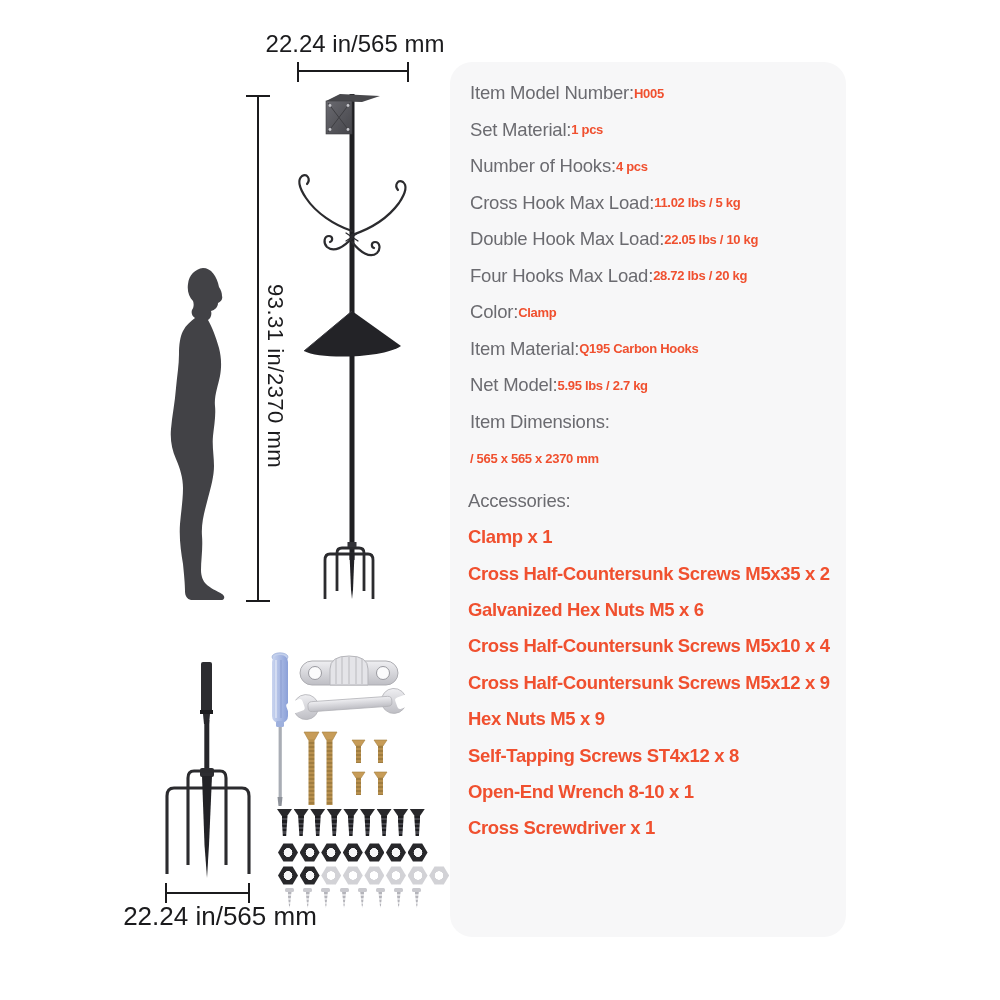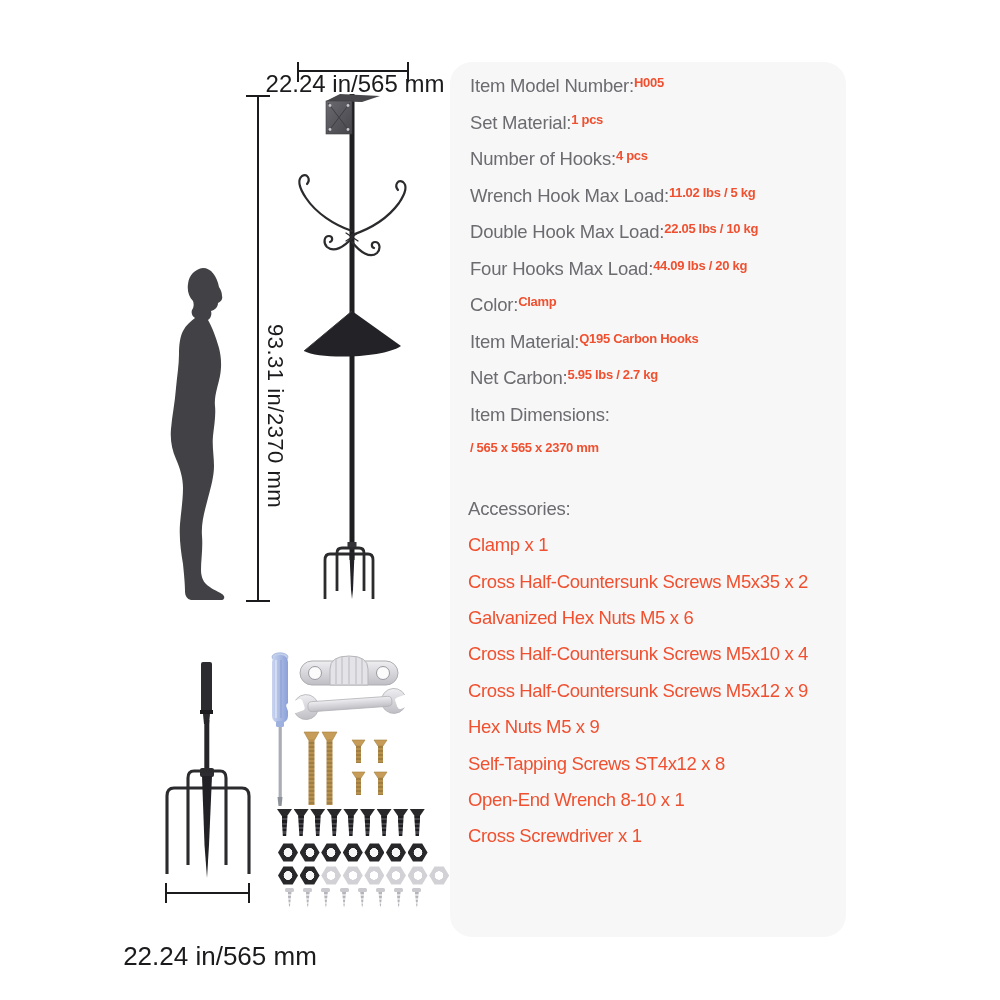--- a/index.html
+++ b/index.html
@@ -6,30 +6,30 @@
   .stage{
     position:relative;width:1000px;height:1000px;background:#fff;overflow:hidden;
     font-family:"Liberation Sans",sans-serif;
   }
   
   .spec-card{
     position:absolute;left:450px;top:62px;width:396px;height:875px;
     background:var(--card,#F7F7F8);border-radius:22px;
   }
   .spec-list{padding:13px 0 0 20px;}
-  .spec-row{height:36.5px;display:flex;white-space:nowrap;}
+  .spec-row{height:36.5px;display:flex;align-items:center;white-space:nowrap;}
   .spec-label{font-size:18.5px;color:var(--label,#6B6B70);letter-spacing:-0.2px;}
   .spec-value{font-size:13px;font-weight:bold;color:var(--accent,#F0502F);letter-spacing:-0.3px;}
-  .acc-heading{height:36.5px;margin-top:14px;padding-left:18px;display:flex;align-items:center;
+  .acc-heading{height:36.5px;margin-top:6px;padding-left:18px;display:flex;align-items:center;
     font-size:18.5px;color:var(--label,#6B6B70);letter-spacing:-0.2px;}
   .acc-row{height:36.4px;padding-left:18px;display:flex;align-items:center;white-space:nowrap;
-    font-size:18.5px;font-weight:normal;color:var(--accent,#F0502F);letter-spacing:-0.35px;}
+    font-size:18.5px;font-weight:bold;color:var(--accent,#F0502F);letter-spacing:-0.35px;}
   
   .dimline{position:absolute;background:var(--dim,#1B1B1D);}
-  .dim-text{position:absolute;color:var(--dim,#1B1B1D);margin-top:40px;}
+  .dim-text{position:absolute;color:var(--dim,#1B1B1D);}
   .dim-top{left:255px;top:30px;width:200px;text-align:center;font-size:24px;}
   .dim-vert{left:262px;top:284px;font-size:22px;writing-mode:vertical-rl;text-orientation:mixed;letter-spacing:0.5px;}
   .dim-bottom{left:110px;top:901px;width:220px;text-align:center;font-size:26px;}
   
   .figure{position:absolute;}
   
   .hwrow{position:absolute;display:flex;align-items:flex-start;}
   .hw{display:inline-block;position:relative;}
   .screw-black{width:15px;height:28px;margin-right:1.6px;}
   .screw-black::before{content:"";position:absolute;left:0;top:0;width:15px;height:7px;
@@ -256,46 +256,46 @@
           <span class="spec-label">Set Material: </span>
           <span class="spec-value">1 pcs</span>
         </div>
 
         <div class="spec-row">
           <span class="spec-label">Number of Hooks: </span>
           <span class="spec-value">4 pcs</span>
         </div>
 
         <div class="spec-row">
-          <span class="spec-label">Wrench Hook Max Load: </span>
+          <span class="spec-label">Cross Hook Max Load: </span>
           <span class="spec-value">11.02 lbs / 5 kg</span>
         </div>
 
         <div class="spec-row">
           <span class="spec-label">Double Hook Max Load: </span>
           <span class="spec-value">22.05 lbs / 10 kg</span>
         </div>
 
         <div class="spec-row">
           <span class="spec-label">Four Hooks Max Load: </span>
-          <span class="spec-value">44.09 lbs / 20 kg</span>
+          <span class="spec-value">28.72 lbs / 20 kg</span>
         </div>
 
         <div class="spec-row">
           <span class="spec-label">Color: </span>
           <span class="spec-value">Clamp</span>
         </div>
 
         <div class="spec-row">
           <span class="spec-label">Item Material: </span>
           <span class="spec-value">Q195 Carbon Hooks</span>
         </div>
 
         <div class="spec-row">
-          <span class="spec-label">Net Carbon: </span>
+          <span class="spec-label">Net Model: </span>
           <span class="spec-value">5.95 lbs / 2.7 kg</span>
         </div>
 
         <div class="spec-row">
           <span class="spec-label">Item Dimensions:</span>
           <span class="spec-value"></span>
         </div>
 
 
         <div class="spec-row">

